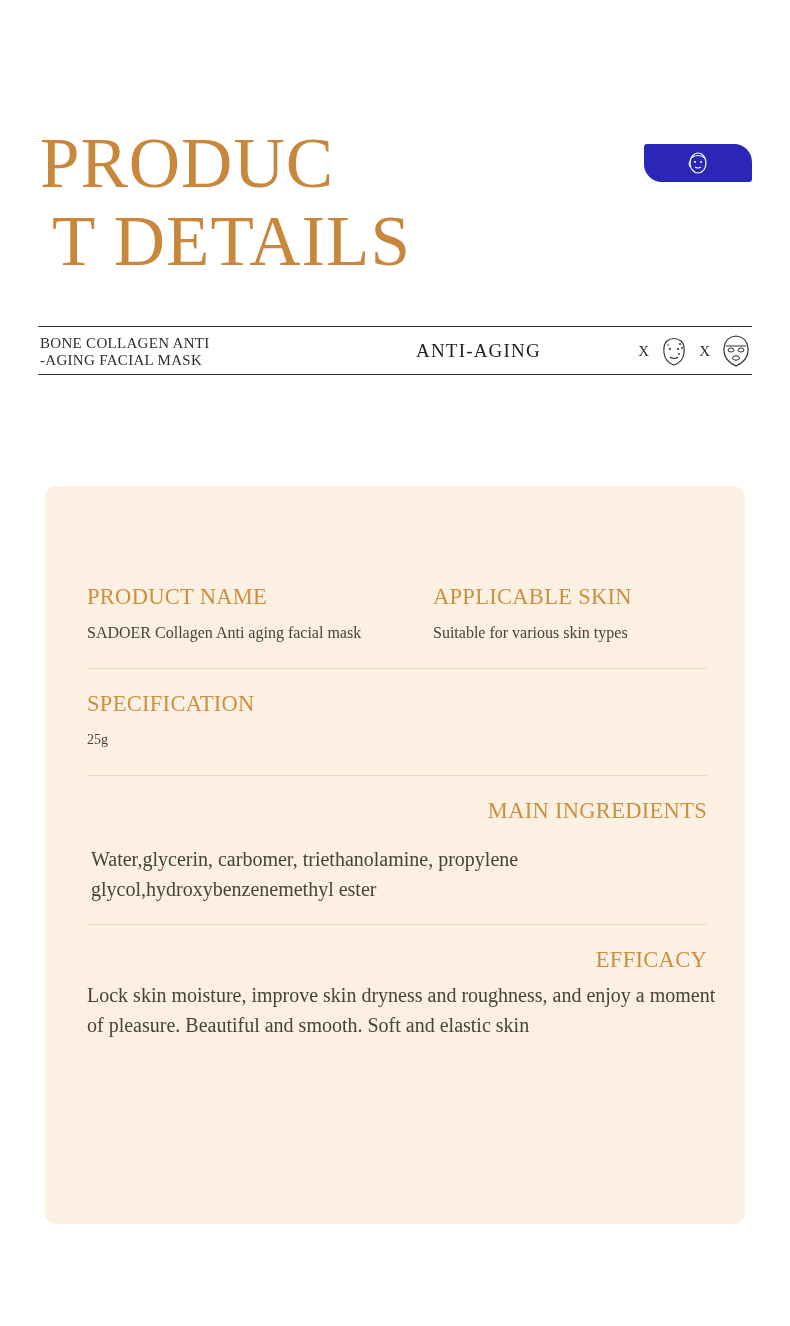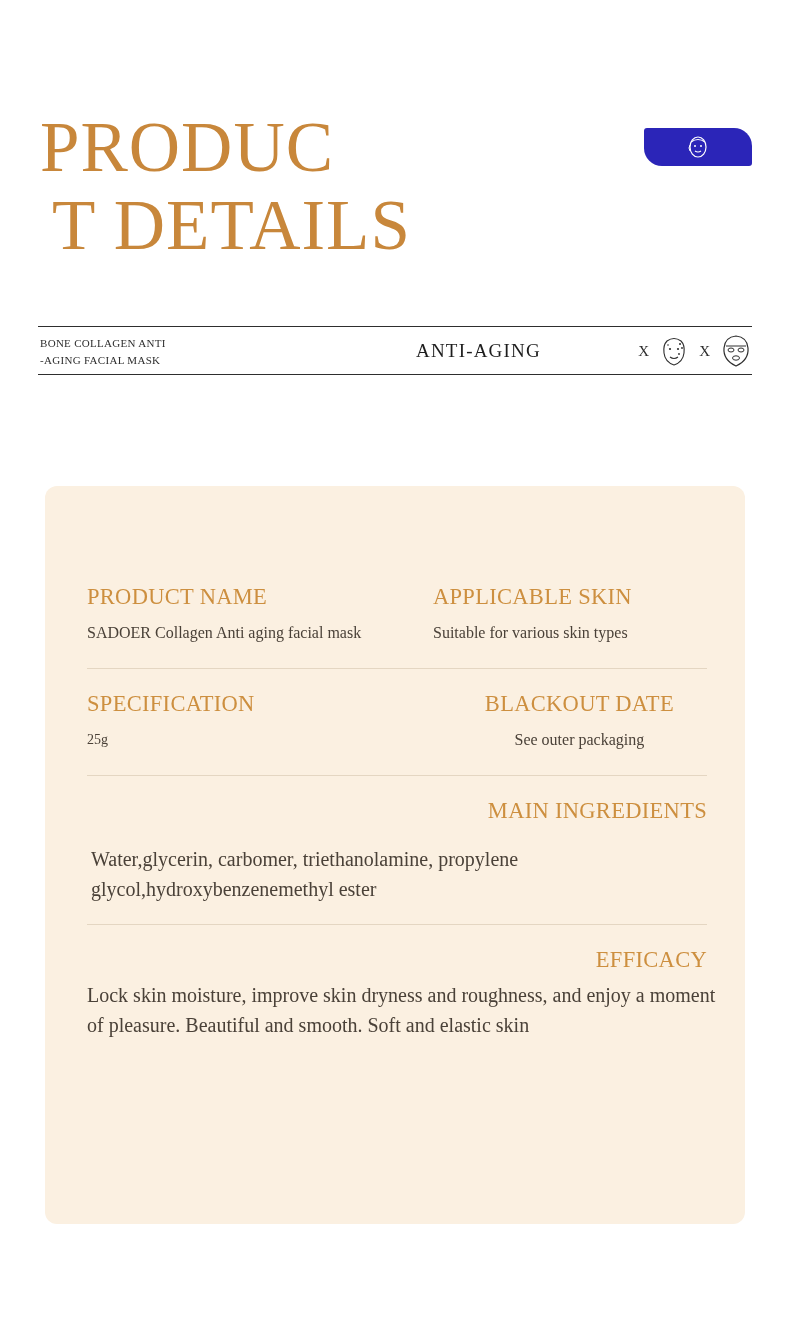--- a/index.html
+++ b/index.html
@@ -13,21 +13,21 @@
     height: 1326px;
     position: relative;
     font-family: "Liberation Serif", serif;
     color: #3a3a3a;
     overflow: hidden;
   }
 
   
   .header {
     position: absolute;
-    top: 0;
+    top: 16px;
     left: 0;
     width: 790px;
     height: 320px;
   }
   .title-block {
     position: absolute;
     left: 40px;
     top: 108px;
     width: 470px;
   }
@@ -79,21 +79,21 @@
     position: absolute;
     left: 38px;
     top: 327px;
     width: 714px;
     height: 47px;
   }
   .subhead-left {
     position: absolute;
     left: 2px;
     top: 8px;
-    font-size: 11px;
+    font-size: 15px;
     line-height: 17px;
     letter-spacing: 0.3px;
     color: #2e2e2e;
     width: 260px;
   }
   .subhead-center {
     position: absolute;
     left: 378px;
     top: 13px;
     font-size: 19px;
@@ -256,24 +256,20 @@
       </div>
     </div>
 
     <div class="row-sep"></div>
 
     <div class="grid2 block">
       <div class="col">
         <div class="lbl">SPECIFICATION</div>
         <div class="val small">25g</div>
       </div>
-      <div class="col right center-right">
-        <div class="lbl">BLACKOUT DATE</div>
-        <div class="val">See outer packaging</div>
-      </div>
     </div>
 
     <div class="row-sep"></div>
 
     <div class="block">
       <div class="lbl lbl-indent">MAIN INGREDIENTS</div>
       <div class="ingredients-text">Water,glycerin, carbomer, triethanolamine, propylene glycol,hydroxybenzenemethyl ester</div>
     </div>
 
     <div class="row-sep"></div>

